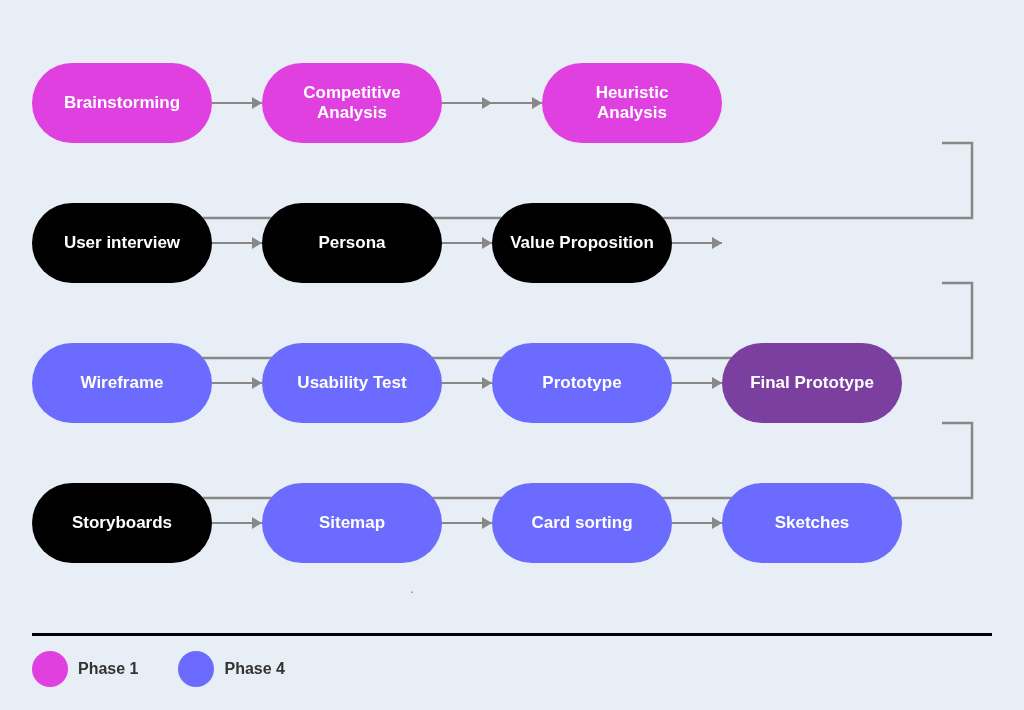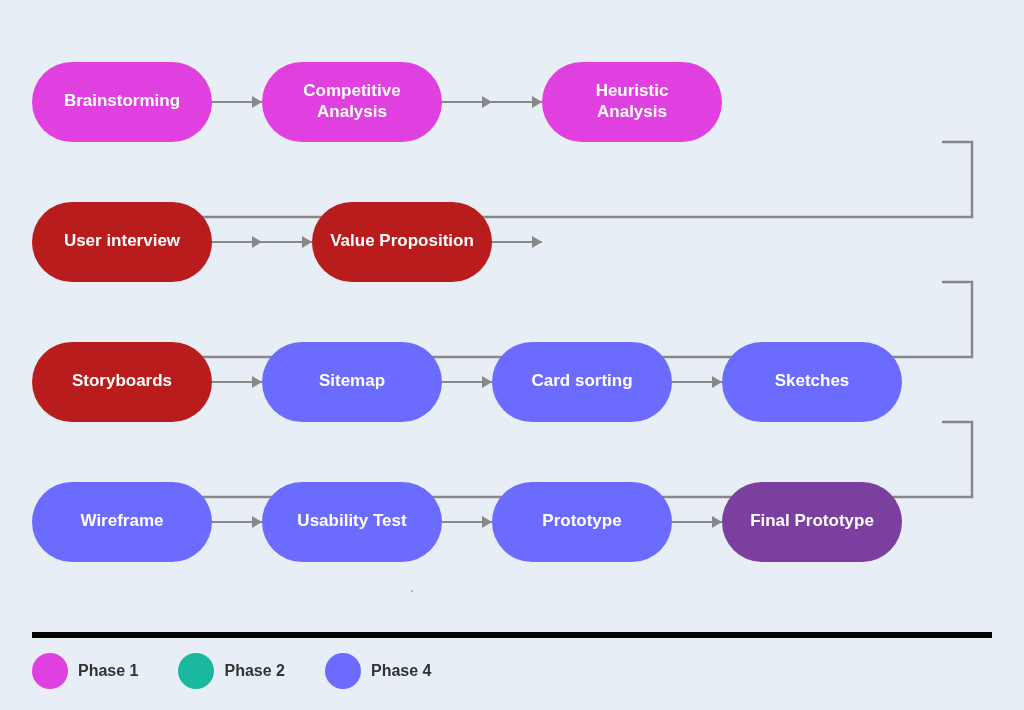--- a/index.html
+++ b/index.html
@@ -68,40 +68,40 @@
       right: 0;
       top: 50%;
       transform: translateY(-50%) rotate(0deg);
       border-top: 6px solid transparent;
       border-bottom: 6px solid transparent;
       border-left: 10px solid #888;
       z-index: 2;
     }
 
     .phase1 { background: #e040e0; }
-    .phase2 { background: #b91c1c; }
+    .phase2 { background: #000000; }
     .phase3 { background: #6b6bff; }
     .delivery { background: #7b3fa0; }
 
     
     .svg-connectors {
       position: absolute;
       top: 0;
       left: 0;
       pointer-events: none;
     }
 
     
     .legend {
       display: flex;
       align-items: center;
       gap: 40px;
       margin-top: 10px;
       padding-top: 15px;
-      border-top: 6px solid #000000;
+      border-top: 3px solid #000000;
       width: 960px;
     }
 
     .legend-item {
       display: flex;
       align-items: center;
       gap: 10px;
       font-size: 16px;
       font-weight: 600;
       color: #333;
@@ -149,55 +149,52 @@
       <div class="arrow-right"></div>
       <div class="node phase1">Competitive<br>Analysis</div>
       <div class="arrow-right"></div>
       <div class="arrow-right"></div>
       <div class="node phase1">Heuristic<br>Analysis</div>
     </div>
 
     <div class="row" style="margin-top:20px;">
       <div class="node phase2">User interview</div>
       <div class="arrow-right"></div>
+      <div class="node phase2">Persona</div>
       <div class="arrow-right"></div>
       <div class="node phase2">Value Proposition</div>
       <div class="arrow-right"></div>
     </div>
 
     <div class="row" style="margin-top:20px;">
+      <div class="node phase3">Wireframe</div>
+      <div class="arrow-right"></div>
+      <div class="node phase3">Usability Test</div>
+      <div class="arrow-right"></div>
+      <div class="node phase3">Prototype</div>
+      <div class="arrow-right"></div>
+      <div class="node delivery">Final Prototype</div>
+    </div>
+
+    <div class="row" style="margin-top:20px;">
       <div class="node phase2">Storyboards</div>
       <div class="arrow-right"></div>
       <div class="node phase3">Sitemap</div>
       <div class="arrow-right"></div>
       <div class="node phase3">Card sorting</div>
       <div class="arrow-right"></div>
       <div class="node phase3">Sketches</div>
-    </div>
-
-    <div class="row" style="margin-top:20px;">
-      <div class="node phase3">Wireframe</div>
-      <div class="arrow-right"></div>
-      <div class="node phase3">Usability Test</div>
-      <div class="arrow-right"></div>
-      <div class="node phase3">Prototype</div>
-      <div class="arrow-right"></div>
-      <div class="node delivery">Final Prototype</div>
     </div>
 
     <div style="height:40px;"></div>
   </div>
 
   <div class="legend">
     <div class="legend-item">
       <div class="legend-dot" style="background:#e040e0;"></div>
       <span>Phase 1</span>
     </div>
     <div class="legend-item">
-      <div class="legend-dot" style="background:#1ab89e;"></div>
-      <span>Phase 2</span>
-    </div>
-    <div class="legend-item">
       <div class="legend-dot" style="background:#6b6bff;"></div>
       <span>Phase 4</span>
     </div>
   </div>
 </div>
 
 </body></html>

